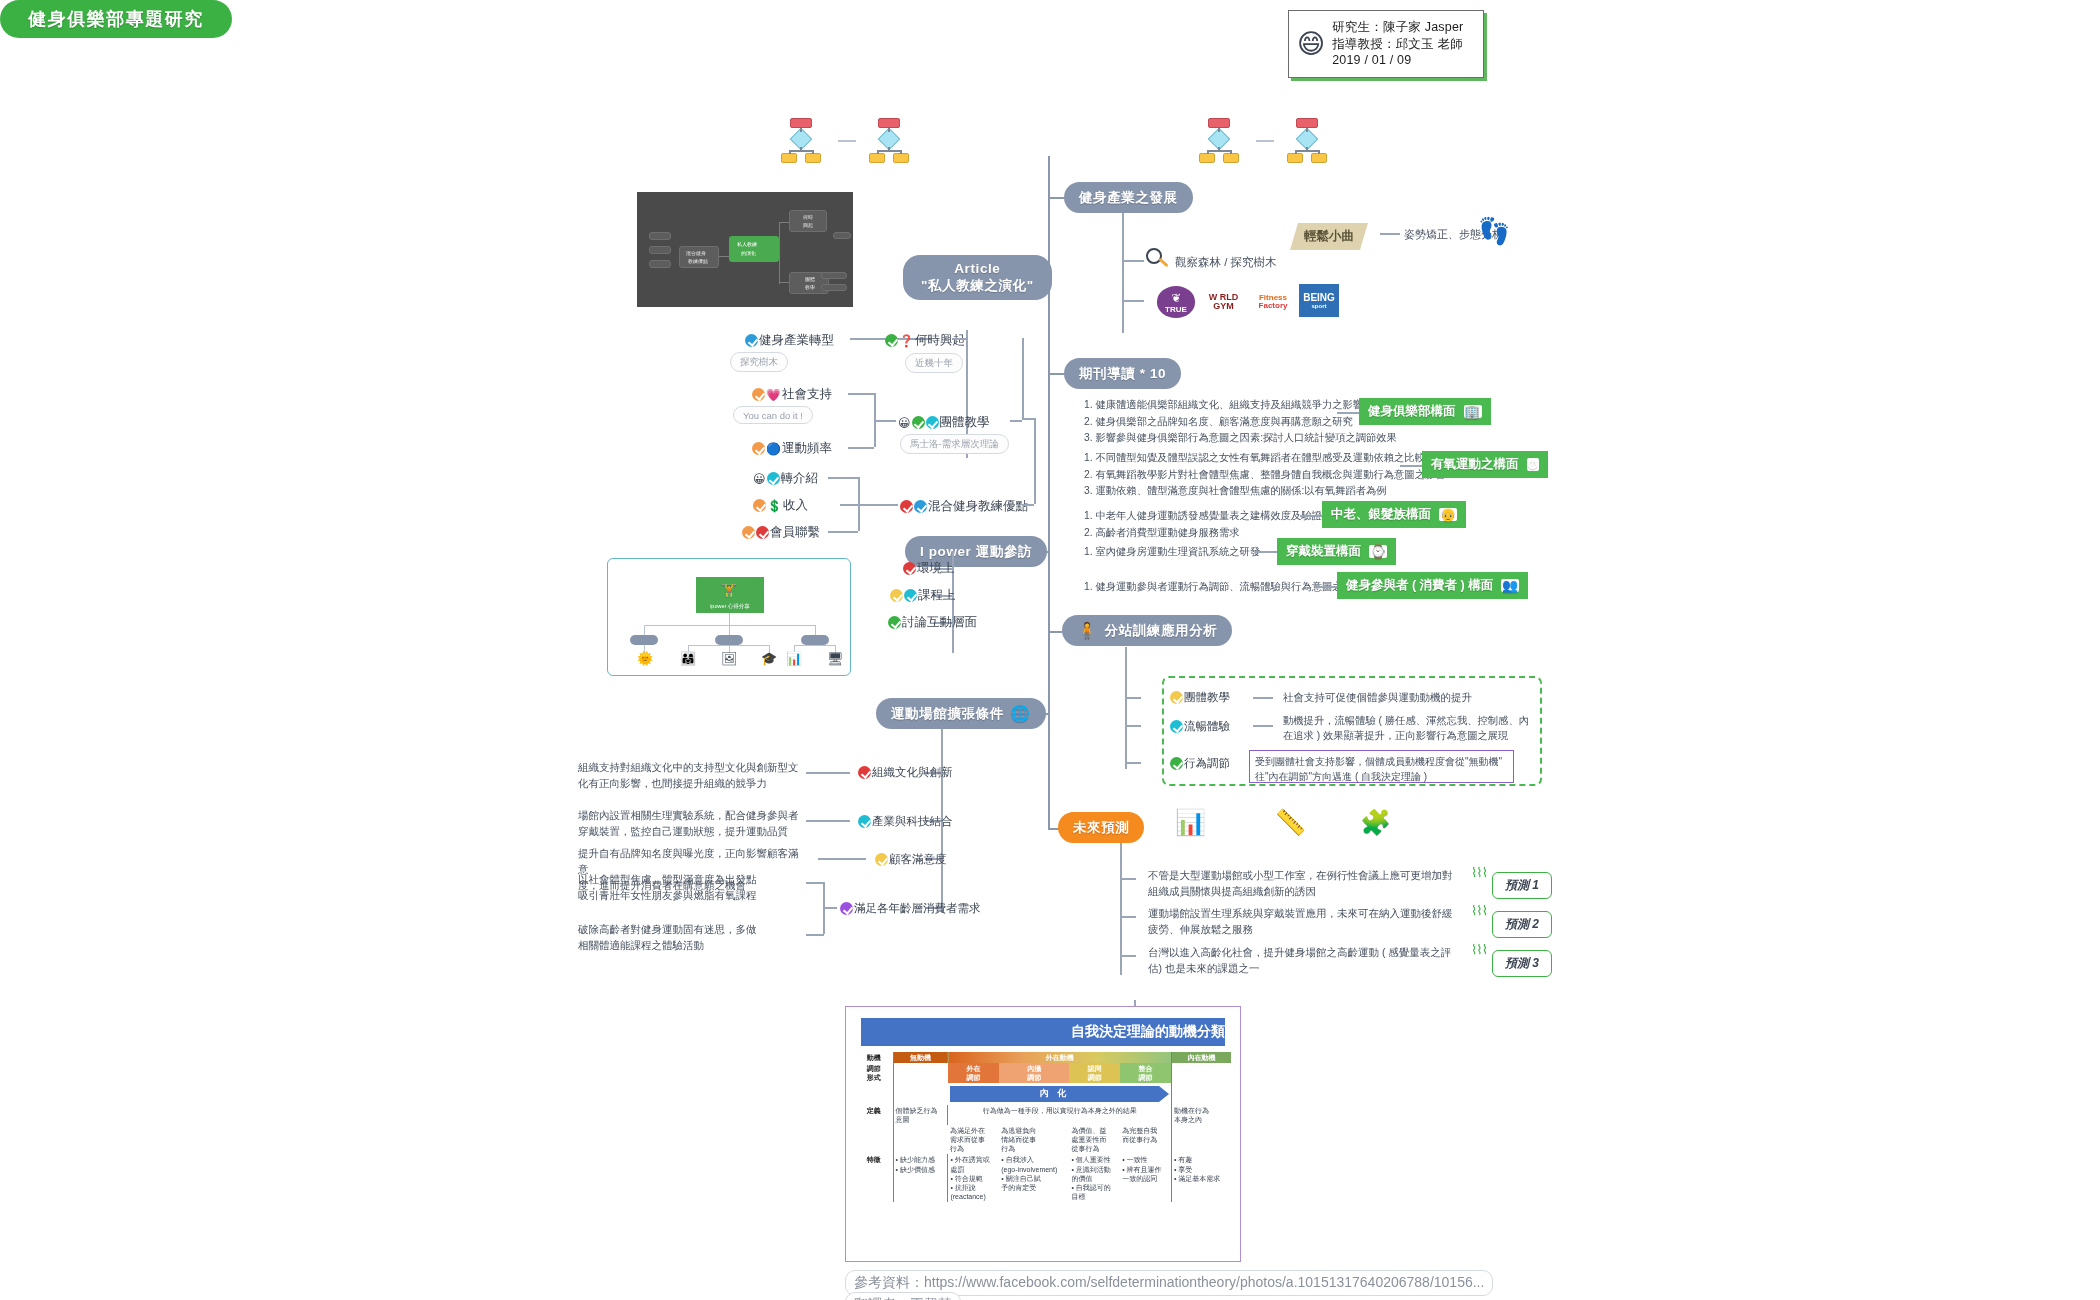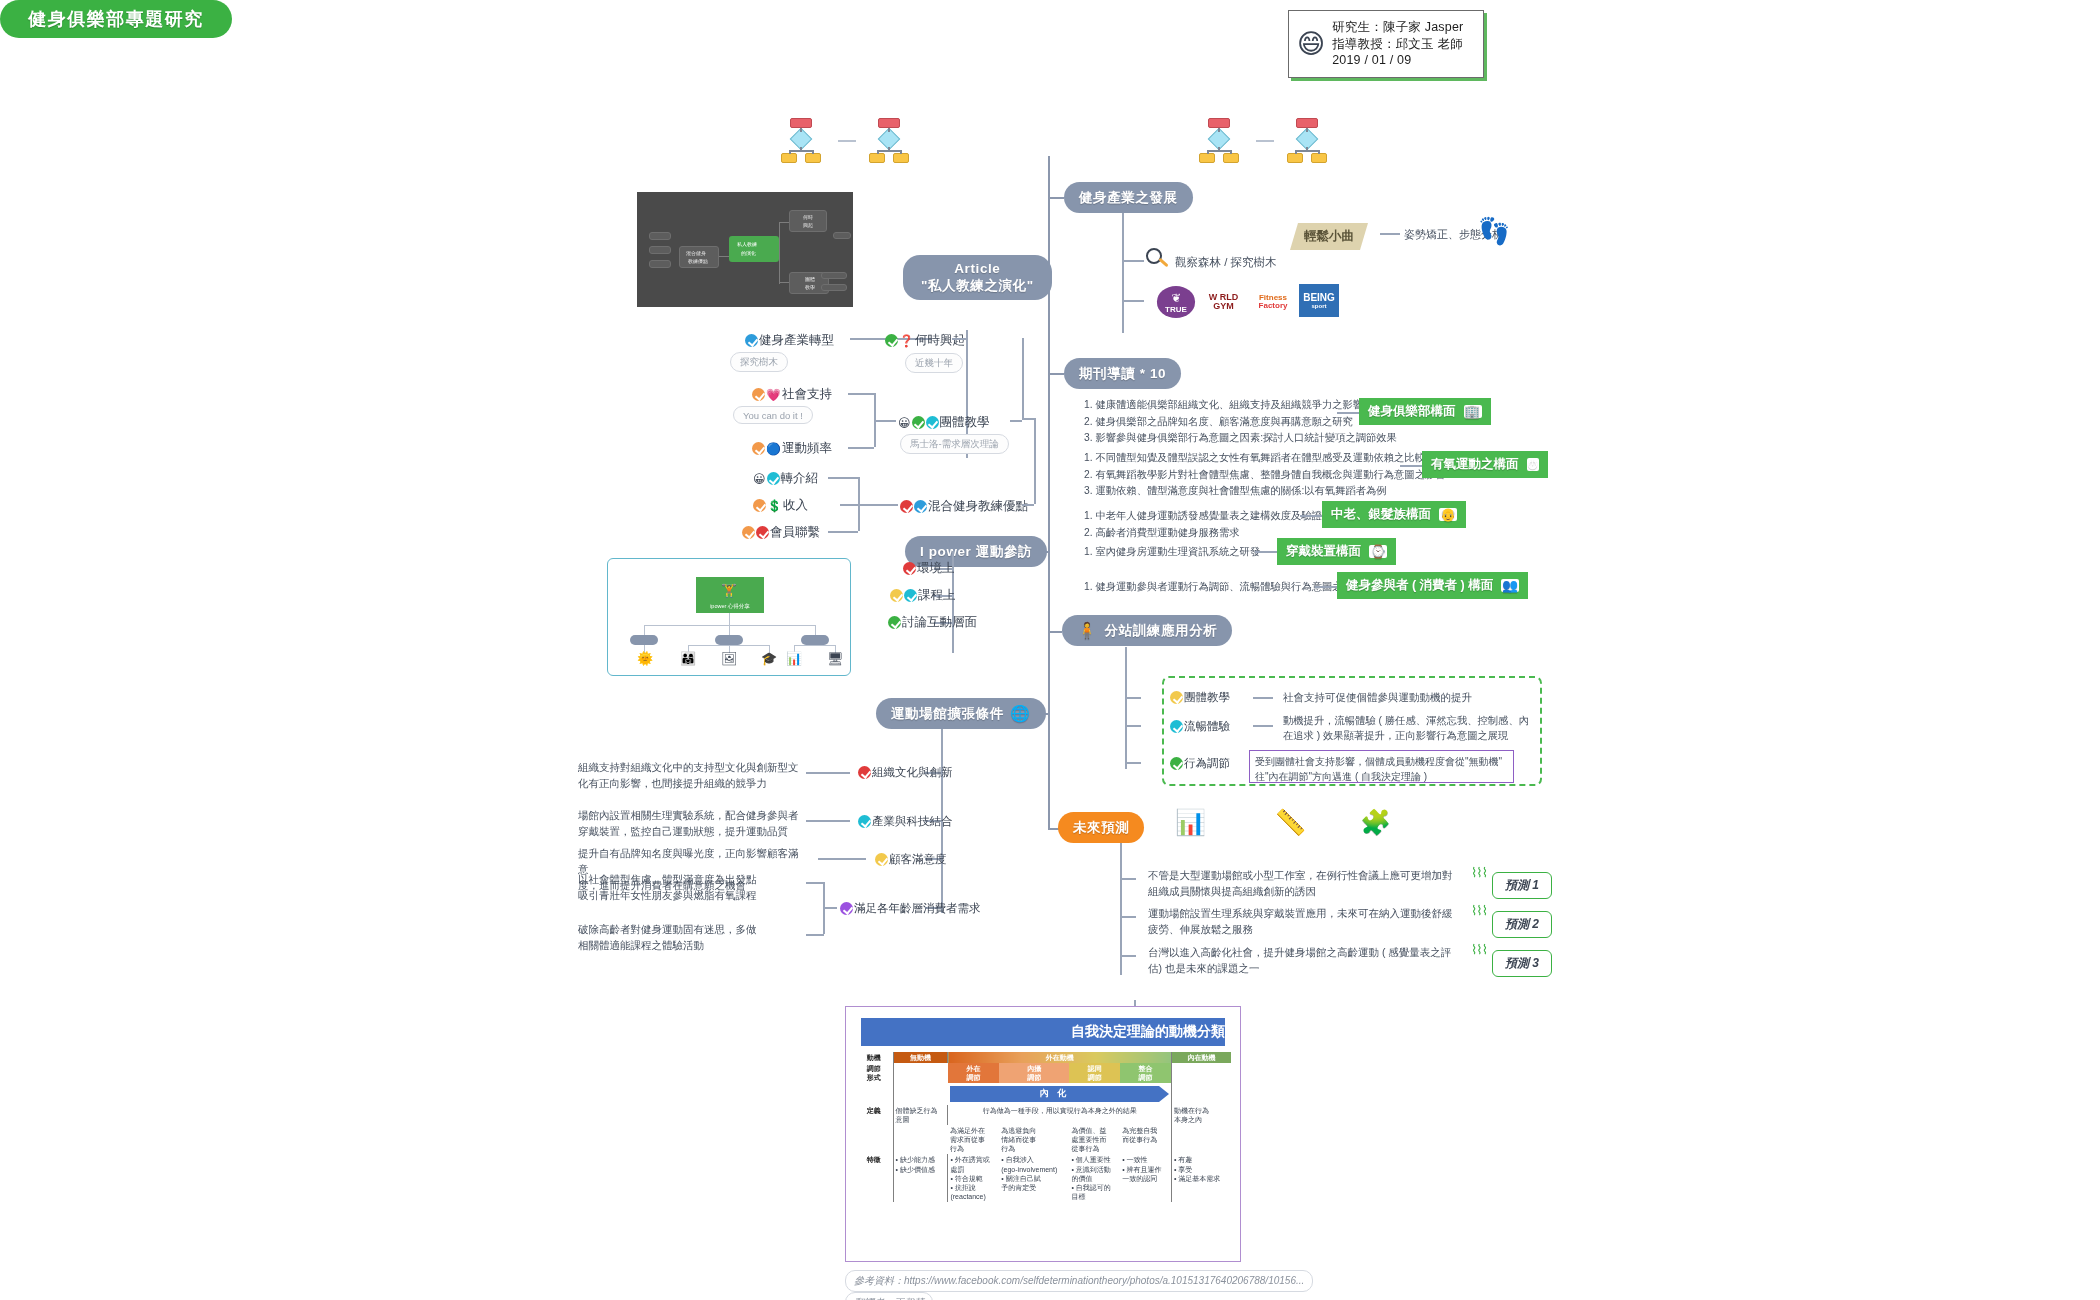--- a/index.html
+++ b/index.html
@@ -172,21 +172,21 @@
   .b-extrin{ background:linear-gradient(90deg,#d9641e 0%,#e8a05a 33%,#d9c95f 66%,#93c47d 100%); }
   .b-intrin{ background:#7aa85c; }
   .regcell { text-align:center; color:#fff; font-weight:bold; font-size:10px; padding:4px 0; line-height:1.2;}
   .r1{background:#e2763a;} .r2{background:#efa373;} .r3{background:#ddc354;} .r4{background:#8fc56f;}
   .sep { border-left:1.4px solid #808080; }
   .arrowbar { position:relative; background:#4472c4; color:#fff; text-align:center;
               font-size:9px; font-weight:bold; padding:2px 0; letter-spacing:3px;}
   .arrowbar::after { content:""; position:absolute; right:-10px; top:0; border-left:10px solid #4472c4;
                      border-top:8px solid transparent; border-bottom:8px solid transparent;}
   .srcline { position:absolute; border:1px solid #d6dae1; border-radius:10px; background:#fff;
-             color:#8a919c; font-size:10px; padding:3px 8px; white-space:nowrap;font-style:italic; }
+             color:#8a919c; font-size:14px; padding:3px 8px; white-space:nowrap; }
 </style>
 </head>
 <body>
 
 <div id="author-badge" class="abs">
   <div class="emoji">😄</div>
   <div class="lines">
     <div>研究生：陳子家 Jasper</div>
     <div>指導教授：邱文玉 老師</div>
     <div>2019 / 01 / 09</div>

